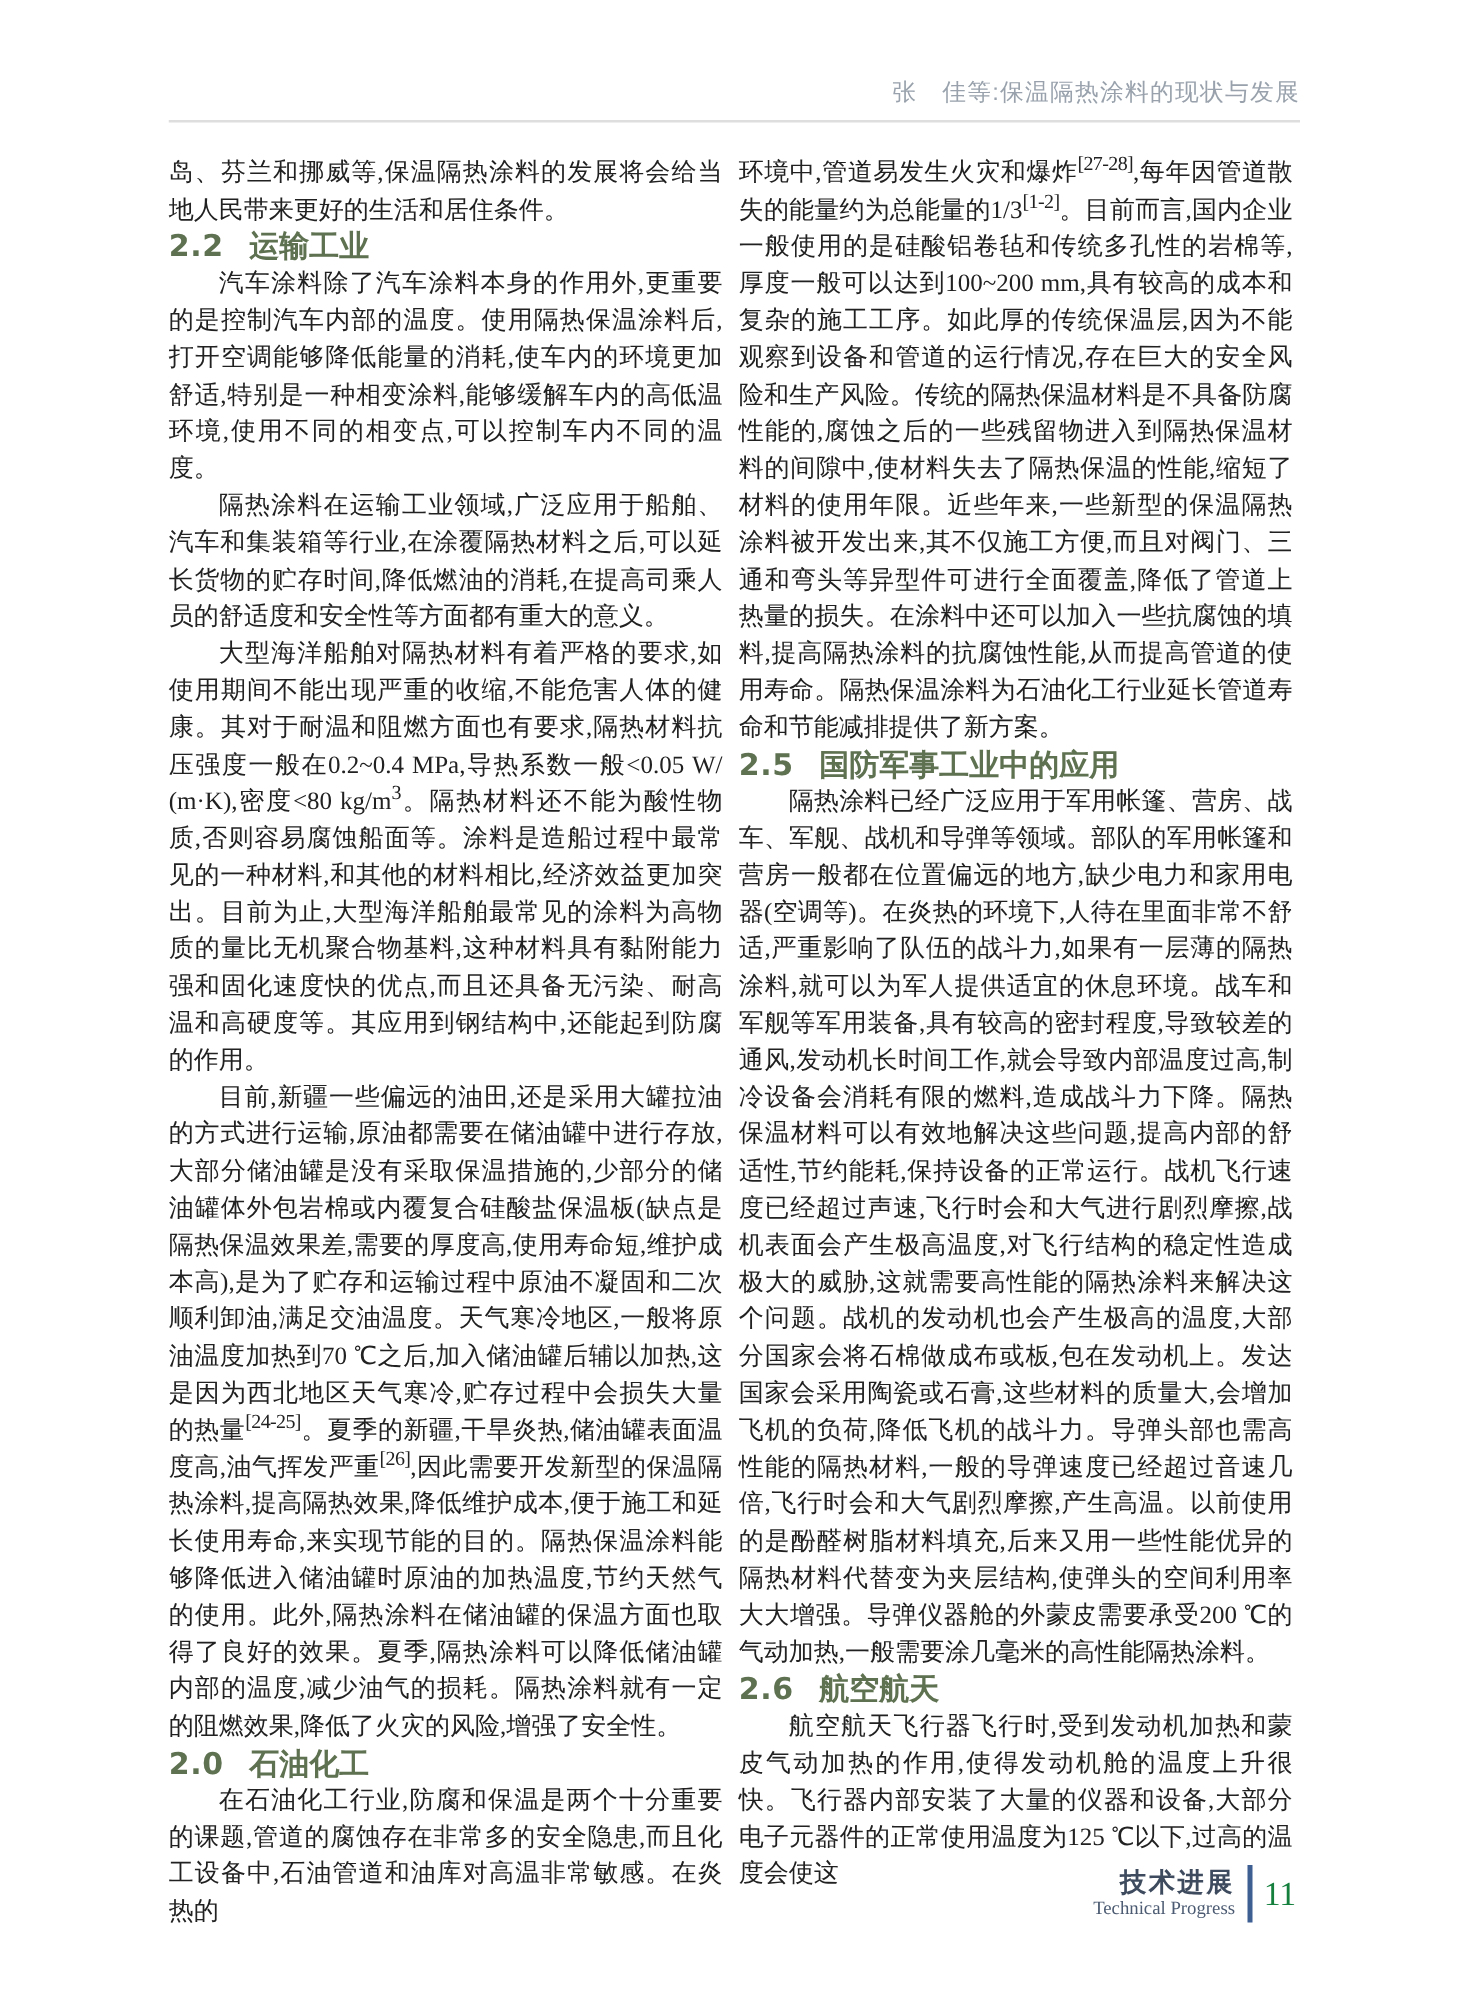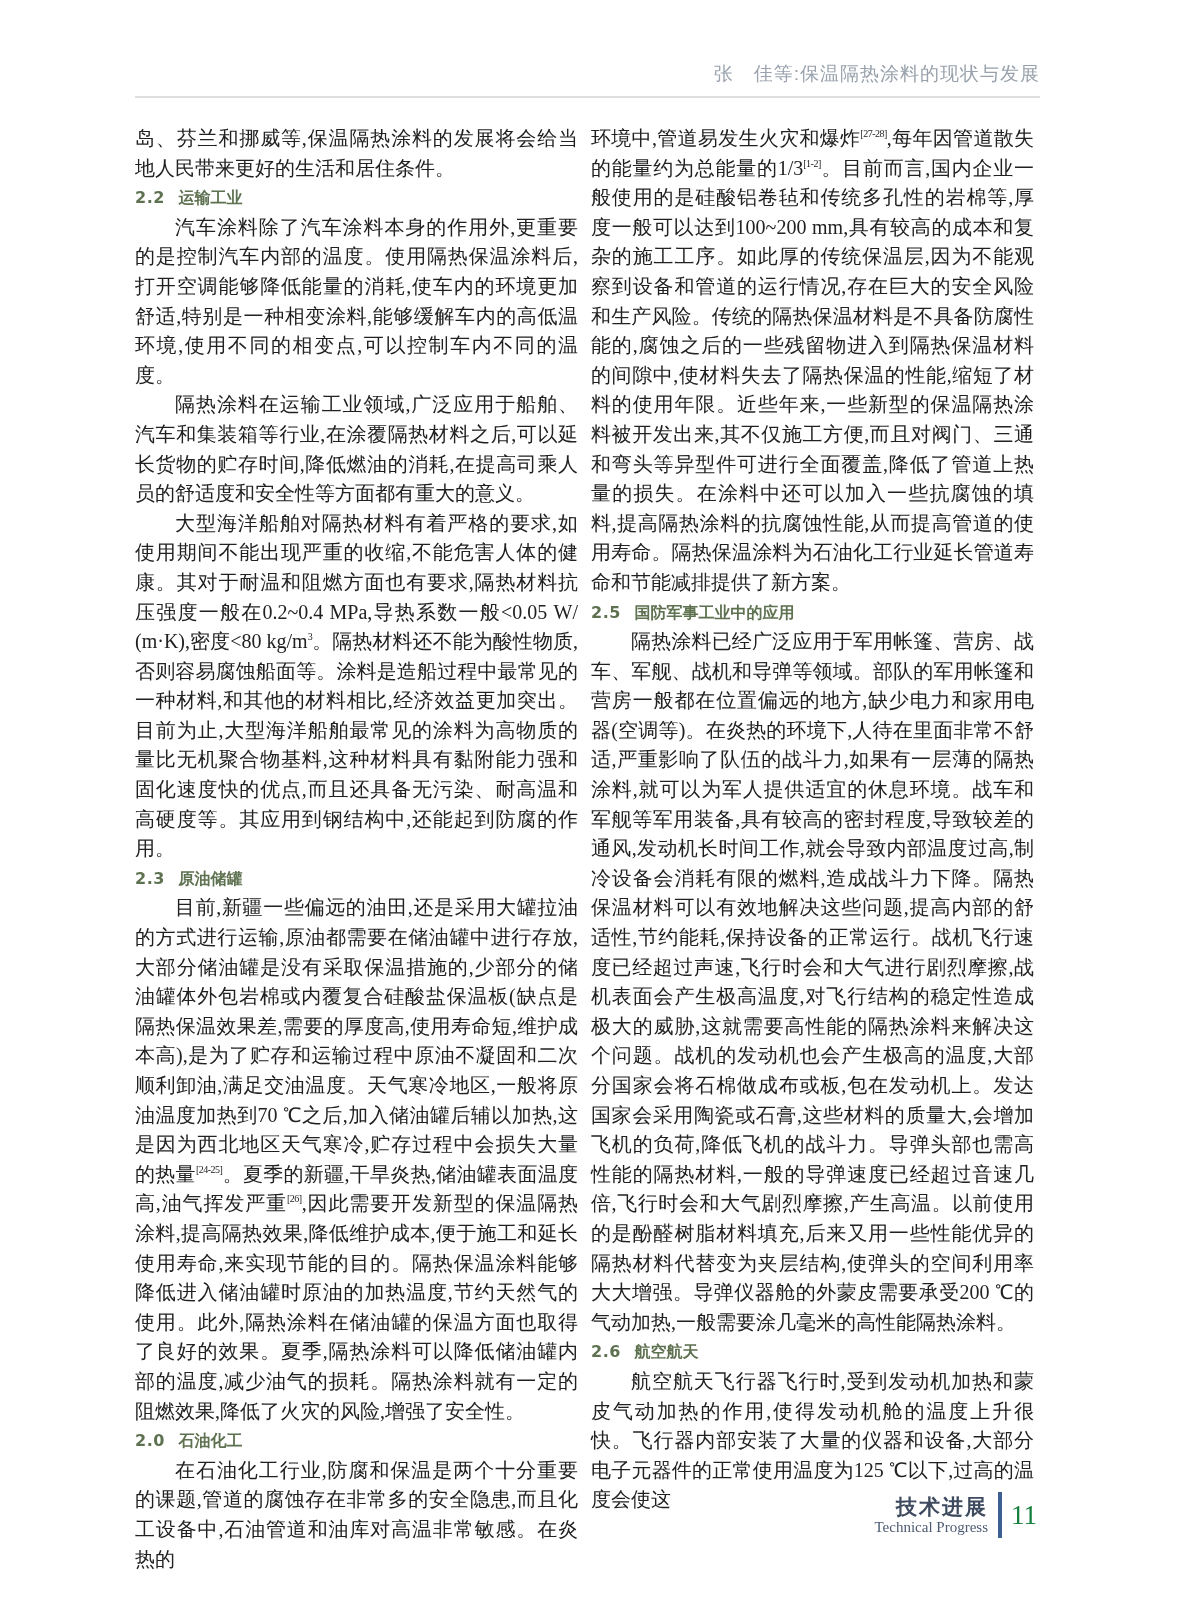--- a/index.html
+++ b/index.html
@@ -55,30 +55,30 @@
     font-size: 20px;
     line-height: 29.6px;
     text-align: justify;
     text-indent: 2em;
     word-break: break-all;
   }
   .body-para.noindent {
     text-indent: 0;
   }
   .body-para sup {
-    font-size: 10px;
+    font-size: 16px;
     line-height: 0;
     vertical-align: super;
     letter-spacing: -0.5px;
   }
   .sec-heading {
     margin: 0;
     font-family: "DejaVu Sans", sans-serif;
     font-weight: bold;
-    font-size: 16px;
+    font-size: 24px;
     line-height: 29.6px;
     color: #5e7150;
     text-align: left;
   }
   .sec-heading .sec-num {
     margin-right: 0.85em;
     letter-spacing: 0.5px;
   }
 
   
@@ -126,21 +126,20 @@
   <span class="running-title">张　佳等:保温隔热涂料的现状与发展</span>
 </div>
 
 <div class="columns">
   <div class="col">
       <p class="body-para noindent">岛、芬兰和挪威等,保温隔热涂料的发展将会给当地人民带来更好的生活和居住条件。</p>
       <h3 class="sec-heading"><span class="sec-num">2.2</span><span>运输工业</span></h3>
       <p class="body-para">汽车涂料除了汽车涂料本身的作用外,更重要的是控制汽车内部的温度。使用隔热保温涂料后,打开空调能够降低能量的消耗,使车内的环境更加舒适,特别是一种相变涂料,能够缓解车内的高低温环境,使用不同的相变点,可以控制车内不同的温度。</p>
       <p class="body-para">隔热涂料在运输工业领域,广泛应用于船舶、汽车和集装箱等行业,在涂覆隔热材料之后,可以延长货物的贮存时间,降低燃油的消耗,在提高司乘人员的舒适度和安全性等方面都有重大的意义。</p>
       <p class="body-para">大型海洋船舶对隔热材料有着严格的要求,如使用期间不能出现严重的收缩,不能危害人体的健康。其对于耐温和阻燃方面也有要求,隔热材料抗压强度一般在0.2~0.4 MPa,导热系数一般&lt;0.05 W/(m·K),密度&lt;80 kg/m<sup>3</sup>。隔热材料还不能为酸性物质,否则容易腐蚀船面等。涂料是造船过程中最常见的一种材料,和其他的材料相比,经济效益更加突出。目前为止,大型海洋船舶最常见的涂料为高物质的量比无机聚合物基料,这种材料具有黏附能力强和固化速度快的优点,而且还具备无污染、耐高温和高硬度等。其应用到钢结构中,还能起到防腐的作用。</p>
-      <h3 class="sec-heading"><span class="sec-num">2.3</span><span>原油储罐</span></h3>
       <p class="body-para">目前,新疆一些偏远的油田,还是采用大罐拉油的方式进行运输,原油都需要在储油罐中进行存放,大部分储油罐是没有采取保温措施的,少部分的储油罐体外包岩棉或内覆复合硅酸盐保温板(缺点是隔热保温效果差,需要的厚度高,使用寿命短,维护成本高),是为了贮存和运输过程中原油不凝固和二次顺利卸油,满足交油温度。天气寒冷地区,一般将原油温度加热到70 ℃之后,加入储油罐后辅以加热,这是因为西北地区天气寒冷,贮存过程中会损失大量的热量<sup>[24-25]</sup>。夏季的新疆,干旱炎热,储油罐表面温度高,油气挥发严重<sup>[26]</sup>,因此需要开发新型的保温隔热涂料,提高隔热效果,降低维护成本,便于施工和延长使用寿命,来实现节能的目的。隔热保温涂料能够降低进入储油罐时原油的加热温度,节约天然气的使用。此外,隔热涂料在储油罐的保温方面也取得了良好的效果。夏季,隔热涂料可以降低储油罐内部的温度,减少油气的损耗。隔热涂料就有一定的阻燃效果,降低了火灾的风险,增强了安全性。</p>
       <h3 class="sec-heading"><span class="sec-num">2.0</span><span>石油化工</span></h3>
       <p class="body-para">在石油化工行业,防腐和保温是两个十分重要的课题,管道的腐蚀存在非常多的安全隐患,而且化工设备中,石油管道和油库对高温非常敏感。在炎热的</p>
     </div>
   <div class="col">
       <p class="body-para noindent">环境中,管道易发生火灾和爆炸<sup>[27-28]</sup>,每年因管道散失的能量约为总能量的1/3<sup>[1-2]</sup>。目前而言,国内企业一般使用的是硅酸铝卷毡和传统多孔性的岩棉等,厚度一般可以达到100~200 mm,具有较高的成本和复杂的施工工序。如此厚的传统保温层,因为不能观察到设备和管道的运行情况,存在巨大的安全风险和生产风险。传统的隔热保温材料是不具备防腐性能的,腐蚀之后的一些残留物进入到隔热保温材料的间隙中,使材料失去了隔热保温的性能,缩短了材料的使用年限。近些年来,一些新型的保温隔热涂料被开发出来,其不仅施工方便,而且对阀门、三通和弯头等异型件可进行全面覆盖,降低了管道上热量的损失。在涂料中还可以加入一些抗腐蚀的填料,提高隔热涂料的抗腐蚀性能,从而提高管道的使用寿命。隔热保温涂料为石油化工行业延长管道寿命和节能减排提供了新方案。</p>
       <h3 class="sec-heading"><span class="sec-num">2.5</span><span>国防军事工业中的应用</span></h3>
       <p class="body-para">隔热涂料已经广泛应用于军用帐篷、营房、战车、军舰、战机和导弹等领域。部队的军用帐篷和营房一般都在位置偏远的地方,缺少电力和家用电器(空调等)。在炎热的环境下,人待在里面非常不舒适,严重影响了队伍的战斗力,如果有一层薄的隔热涂料,就可以为军人提供适宜的休息环境。战车和军舰等军用装备,具有较高的密封程度,导致较差的通风,发动机长时间工作,就会导致内部温度过高,制冷设备会消耗有限的燃料,造成战斗力下降。隔热保温材料可以有效地解决这些问题,提高内部的舒适性,节约能耗,保持设备的正常运行。战机飞行速度已经超过声速,飞行时会和大气进行剧烈摩擦,战机表面会产生极高温度,对飞行结构的稳定性造成极大的威胁,这就需要高性能的隔热涂料来解决这个问题。战机的发动机也会产生极高的温度,大部分国家会将石棉做成布或板,包在发动机上。发达国家会采用陶瓷或石膏,这些材料的质量大,会增加飞机的负荷,降低飞机的战斗力。导弹头部也需高性能的隔热材料,一般的导弹速度已经超过音速几倍,飞行时会和大气剧烈摩擦,产生高温。以前使用的是酚醛树脂材料填充,后来又用一些性能优异的隔热材料代替变为夹层结构,使弹头的空间利用率大大增强。导弹仪器舱的外蒙皮需要承受200 ℃的气动加热,一般需要涂几毫米的高性能隔热涂料。</p>
       <h3 class="sec-heading"><span class="sec-num">2.6</span><span>航空航天</span></h3>
       <p class="body-para">航空航天飞行器飞行时,受到发动机加热和蒙皮气动加热的作用,使得发动机舱的温度上升很快。飞行器内部安装了大量的仪器和设备,大部分电子元器件的正常使用温度为125 ℃以下,过高的温度会使这</p>

